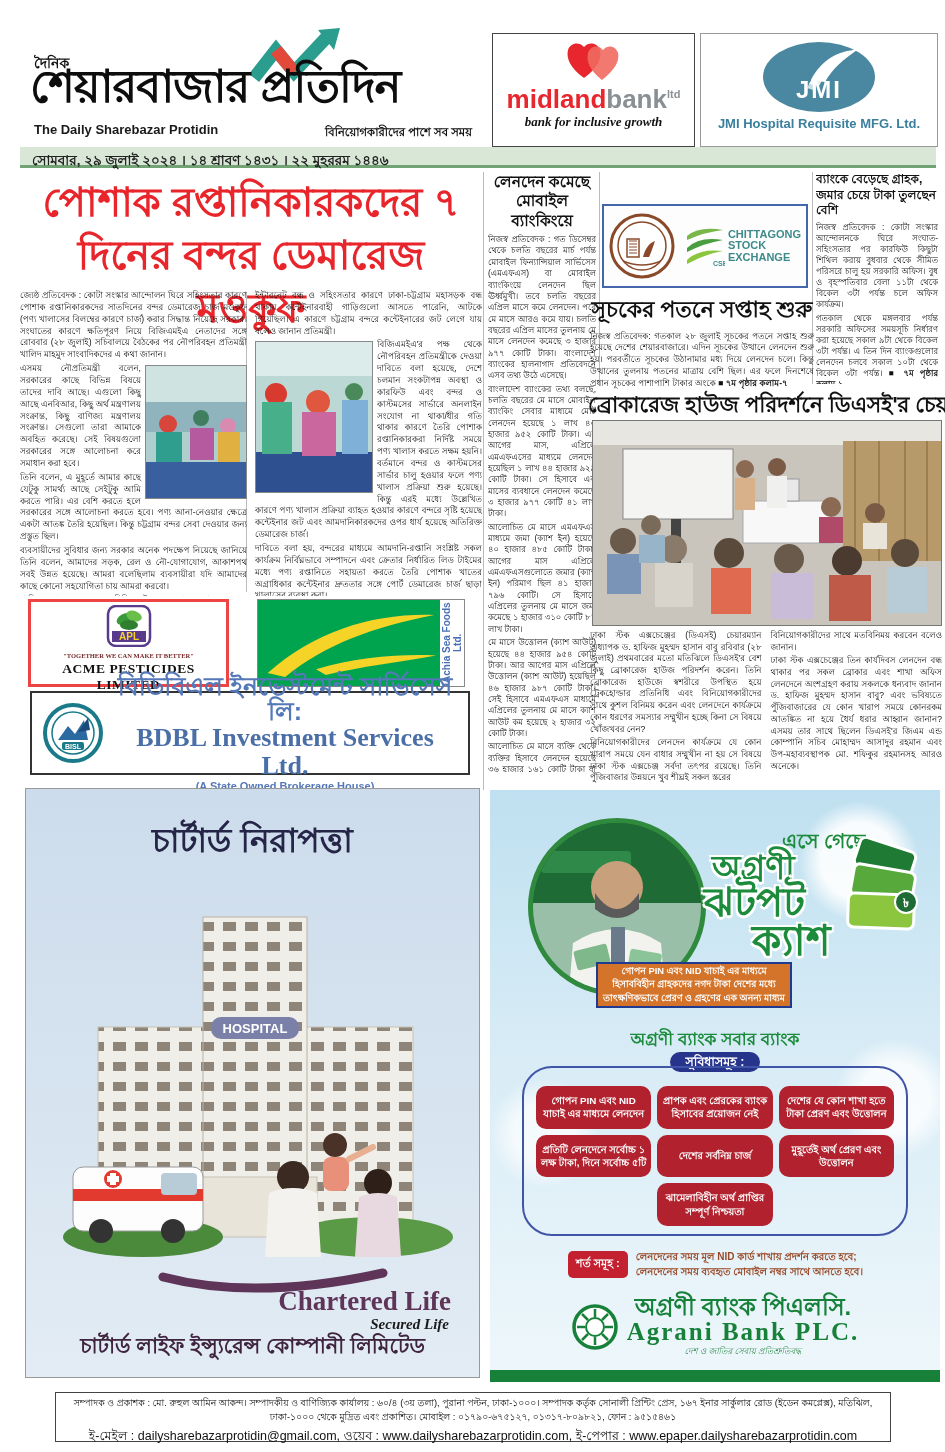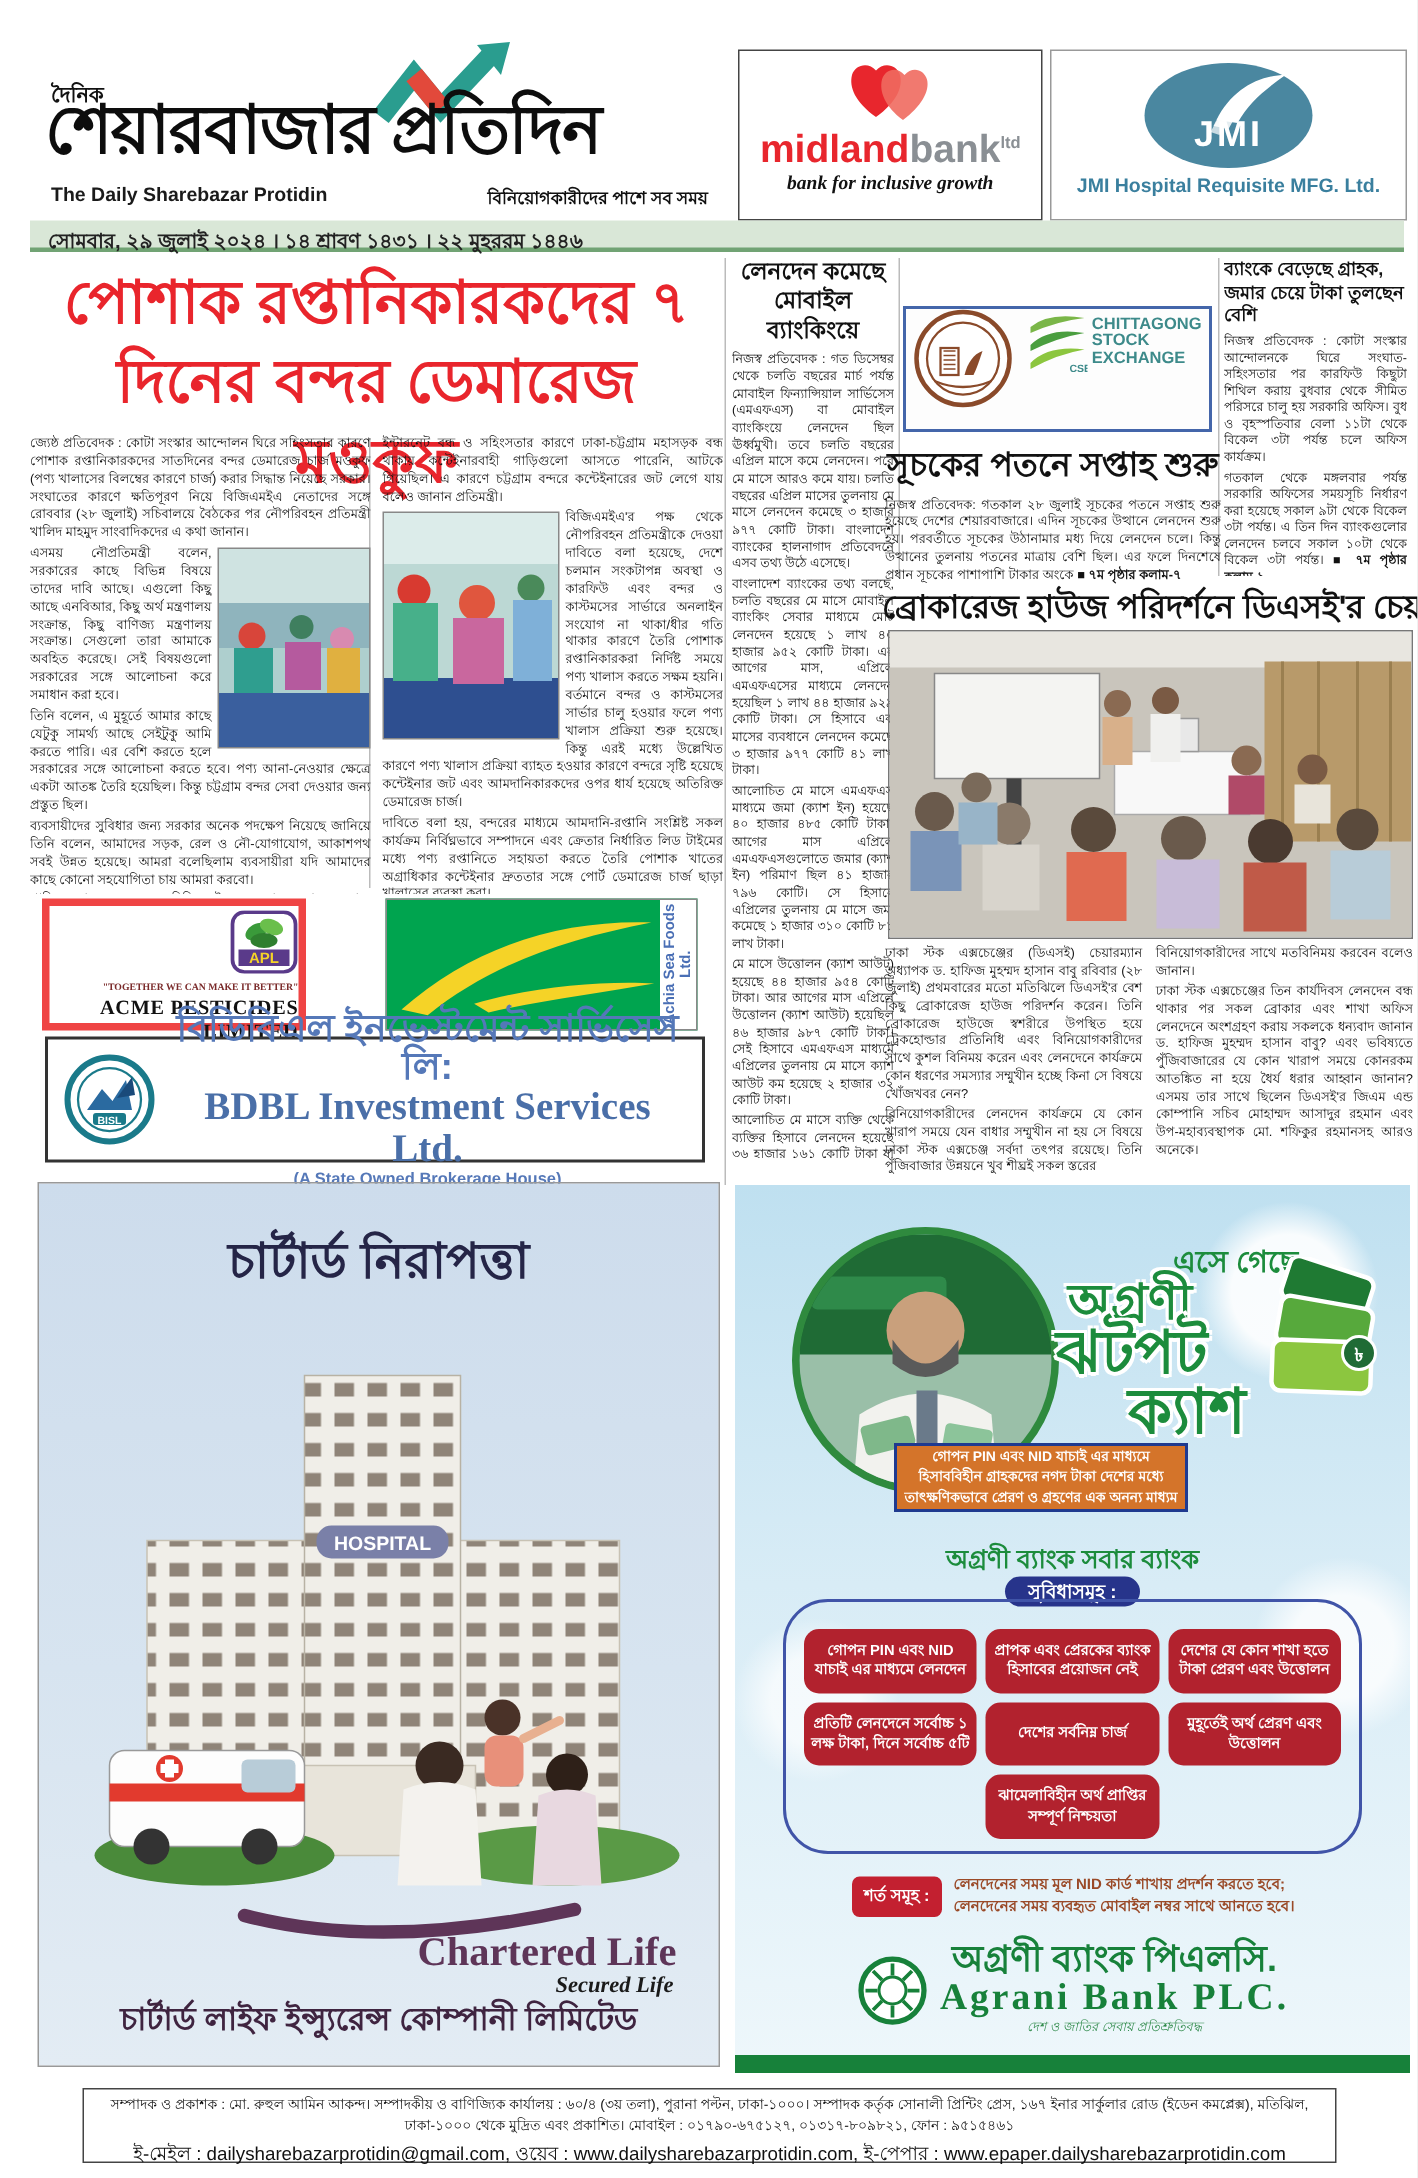--- a/index.html
+++ b/index.html
@@ -40,38 +40,38 @@
   .ph2{float:left;width:116px;height:150px;margin:2px 4px 2px 0;}
   
   .mfs{left:488px;top:172px;width:108px;height:600px;overflow:hidden;}
   .mfs-title{font-size:15.5px;font-weight:900;text-align:center;line-height:1.25;margin-bottom:4px;}
   .mfs p{margin:0 0 2px;font-size:8.4px;line-height:1.35;text-align:justify;}
   .jump{font-weight:bold;}
   
   .mr-head{left:602px;top:172px;width:206px;height:26px;border:3px solid #3e8a4e;box-sizing:border-box;
            text-align:center;color:#c23b2e;font-size:16px;font-weight:900;padding-top:1px;margin-top:35px;}
   .mr-logos{left:602px;top:204px;width:206px;height:84px;border:2px solid #4466aa;box-sizing:border-box;
-            display:flex;align-items:flex-start;justify-content:space-around;background:#fdfdfd;}
+            display:flex;align-items:center;justify-content:space-around;background:#fdfdfd;}
   .cse-wrap{display:flex;align-items:center;gap:3px;}
   .cse-text{color:#3d8a8a;font-weight:900;font-size:11px;line-height:1.05;text-align:left;}
   
   .idx-title{left:590px;top:292px;width:224px;text-align:center;font-size:22px;font-weight:900;}
   .idx-body{left:590px;top:322px;width:224px;height:62px;font-size:8.6px;line-height:1.38;text-align:justify;overflow:hidden;}
   
   .bank{left:816px;top:172px;width:122px;height:212px;overflow:hidden;}
   .bank-title{font-size:12px;font-weight:900;text-align:left;line-height:1.3;margin-bottom:3px;}
   .bank p{margin:0 0 2px;font-size:8.4px;line-height:1.32;text-align:justify;}
   
   .visit-headline{left:588px;top:388px;width:352px;text-align:center;font-size:21.5px;font-weight:900;white-space:nowrap;}
   .visit-photo{left:592px;top:420px;width:348px;height:204px;border:1px solid #777;overflow:hidden;}
   .visit-caption{left:590px;top:630px;width:352px;height:162px;overflow:hidden;
                  column-count:2;column-gap:9px;font-size:8.6px;line-height:1.36;text-align:justify;}
   .visit-caption p{margin:0 0 2px;}
   
-  .acme{left:28px;top:599px;width:176px;height:88px;border:5px solid #ef4444;text-align:right;box-sizing:border-box;}
+  .acme{left:28px;top:599px;width:201px;height:88px;border:3px solid #ef4444;text-align:center;box-sizing:border-box;}
   .acme-tag{font-size:6.5px;font-weight:bold;color:#7a2a2a;font-family:"Liberation Serif",serif;margin-top:1px;}
   .acme-name{font-size:13.5px;font-weight:bold;font-family:"Liberation Serif",serif;letter-spacing:.5px;margin-top:2px;}
   .achia{left:257px;top:599px;width:208px;height:88px;border:1px solid #888;background:#00a44f;box-sizing:border-box;display:flex;}
   .achia-v{writing-mode:vertical-rl;transform:rotate(180deg);background:#fff;color:#4a6fb5;font-size:10px;
            font-weight:bold;padding:2px 1px;text-align:center;}
   .bdbl{left:30px;top:691px;width:440px;height:84px;border:2px solid #333;box-sizing:border-box;
         display:flex;align-items:center;gap:8px;padding:4px 10px;}
   .bdbl-text{flex:1;text-align:center;}
   .bdbl-bn{color:#5578b8;font-size:25px;font-weight:900;line-height:1;}
   .bdbl-en{color:#4a6fa8;font-size:26px;font-weight:bold;font-family:"Liberation Serif",serif;line-height:1.05;}

